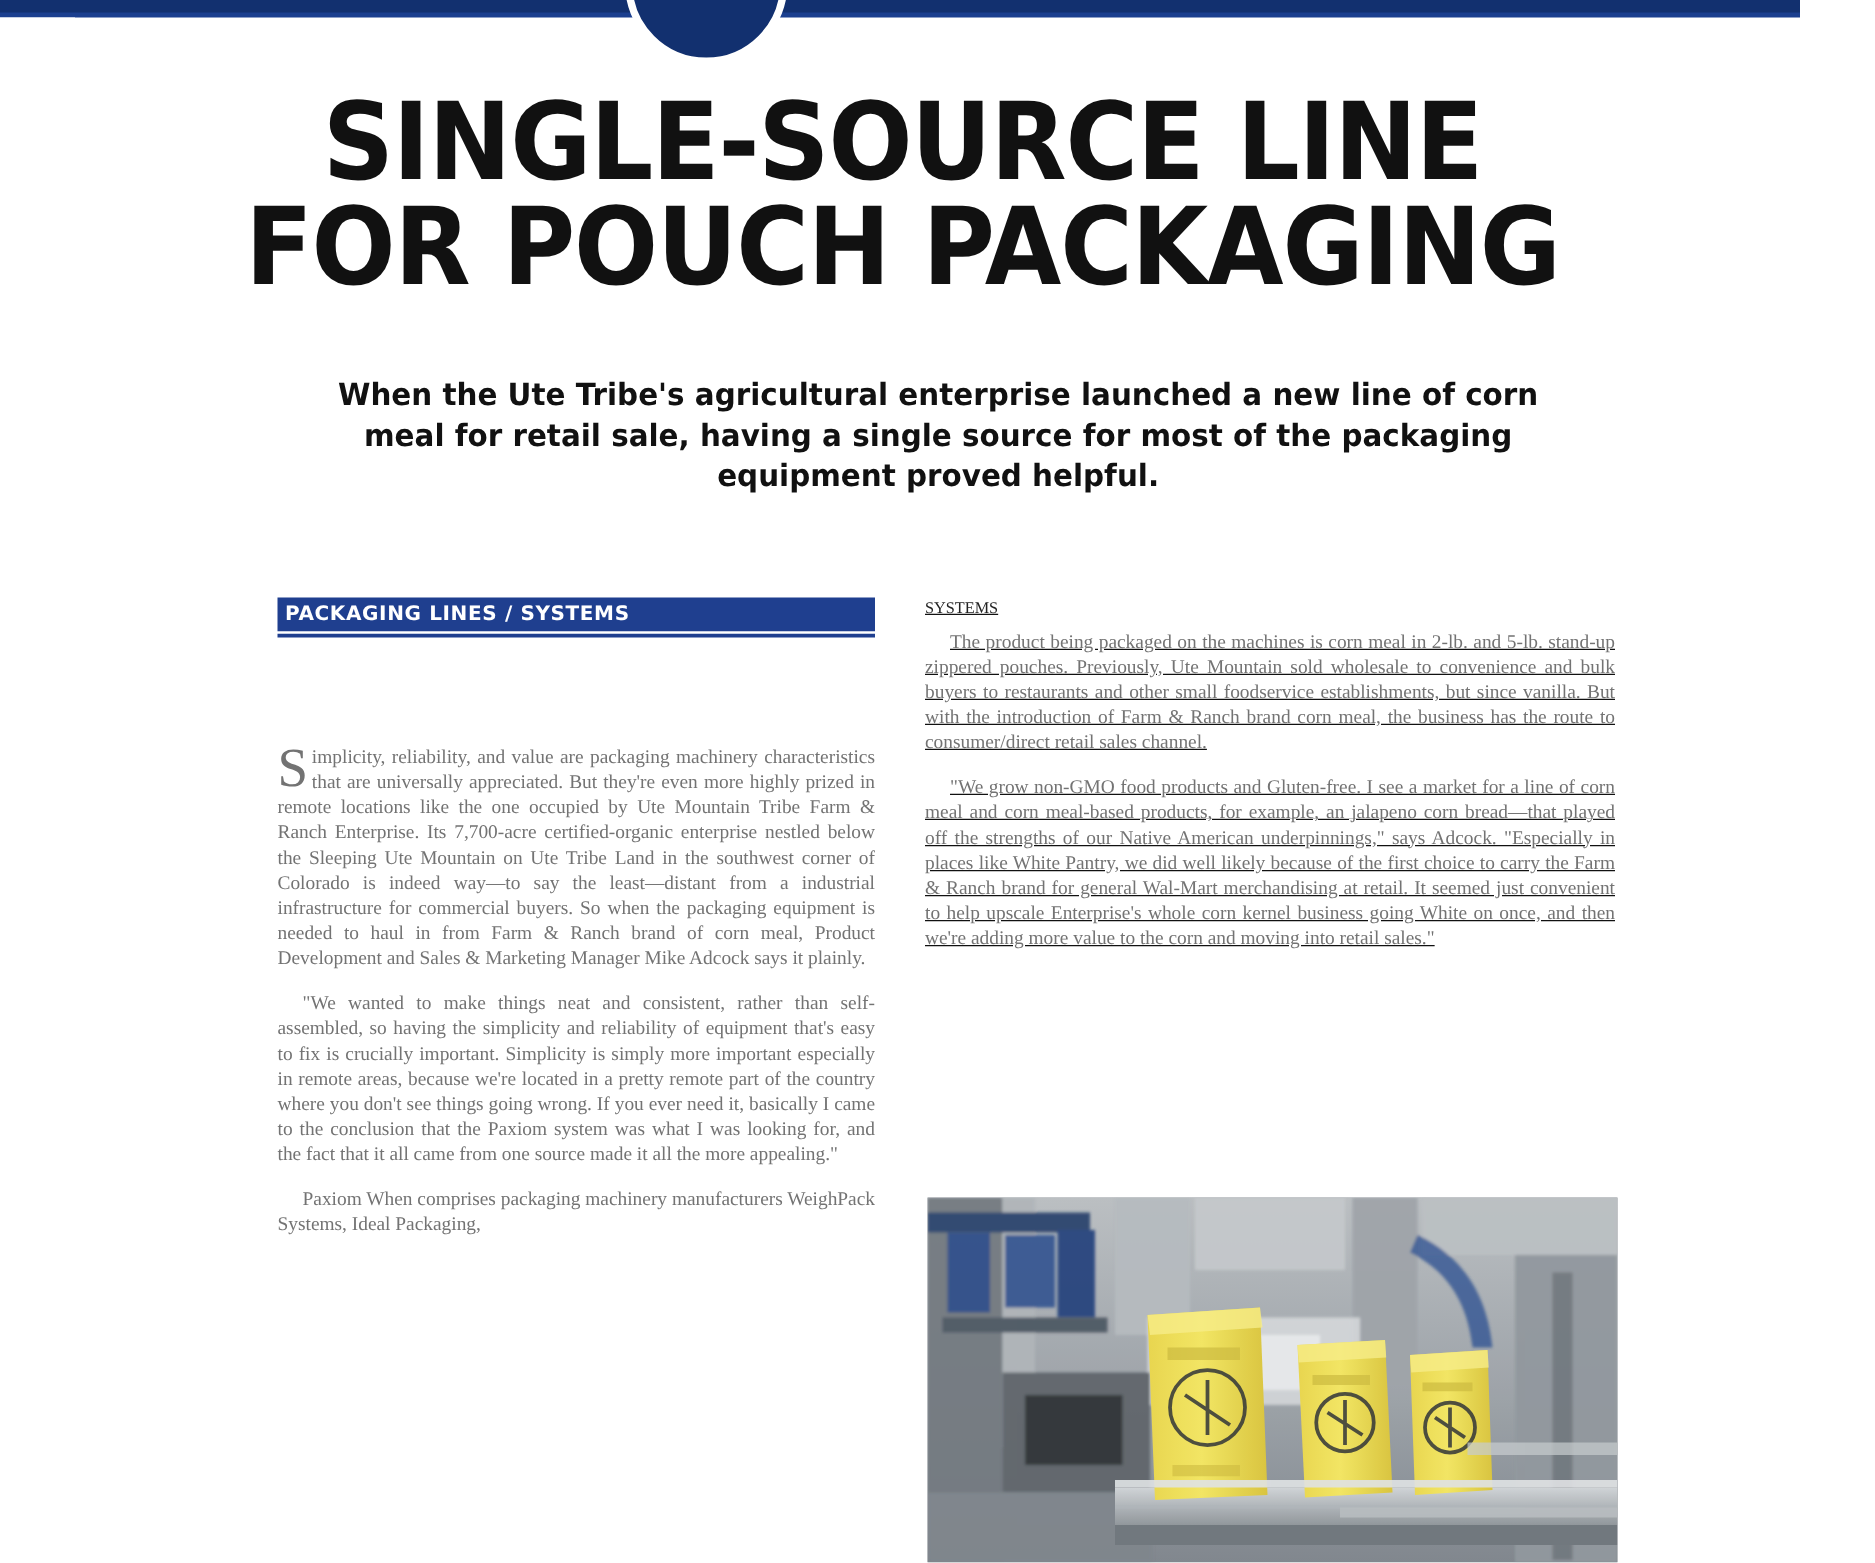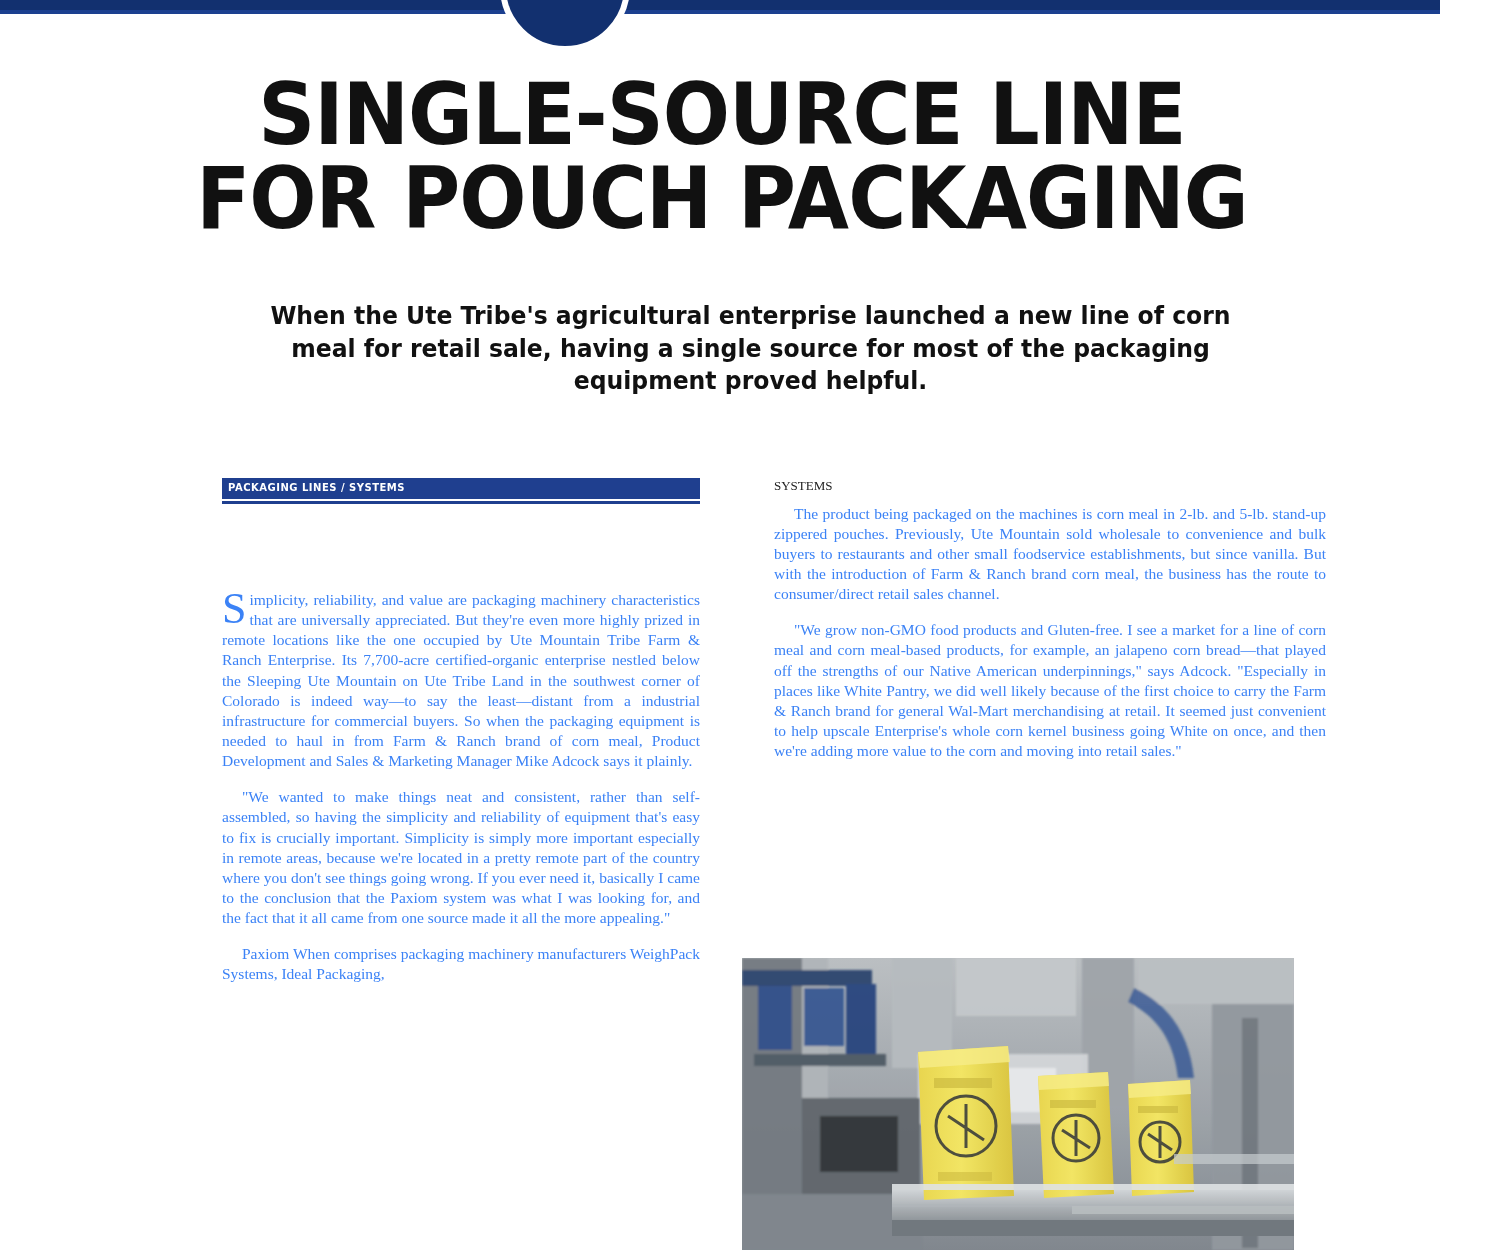--- a/index.html
+++ b/index.html
@@ -91,30 +91,31 @@
   
   .col-left {
     position: absolute;
     top: 478px;
     left: 222px;
     width: 478px;
   }
   .col-right {
     position: absolute;
     top: 478px;
-    left: 774px;
+    left: 740px;
     width: 552px;
+    text-decoration: underline;
   }
 
   .section-flag {
     background: #1f3f8f;
     color: #ffffff;
     font-family: "DejaVu Sans", sans-serif;
     font-weight: bold;
-    font-size: 10px;
+    font-size: 16px;
     letter-spacing: 0.5px;
     padding: 5px 6px 6px 6px;
     line-height: 1;
     filter: blur(0.4px);
   }
   .flag-rule {
     height: 3px;
     background: #1f3f8f;
     margin-top: 2px;
   }
@@ -127,21 +128,21 @@
     filter: blur(0.5px);
     margin-bottom: 8px;
   }
 
   p.body {
     font-family: "Liberation Serif", serif;
     font-size: 15.5px;
     line-height: 1.30;
     text-align: justify;
     margin: 16px 0 2px 0;
-    color: #3b82f6;
+    color: #737373;
     filter: blur(0.55px);
     text-indent: 20px;
   }
   p.body.first {
     text-indent: 0;
     margin-top: 84px;
   }
   .col-left p.body.first {
     margin-top: 86px;
   }

